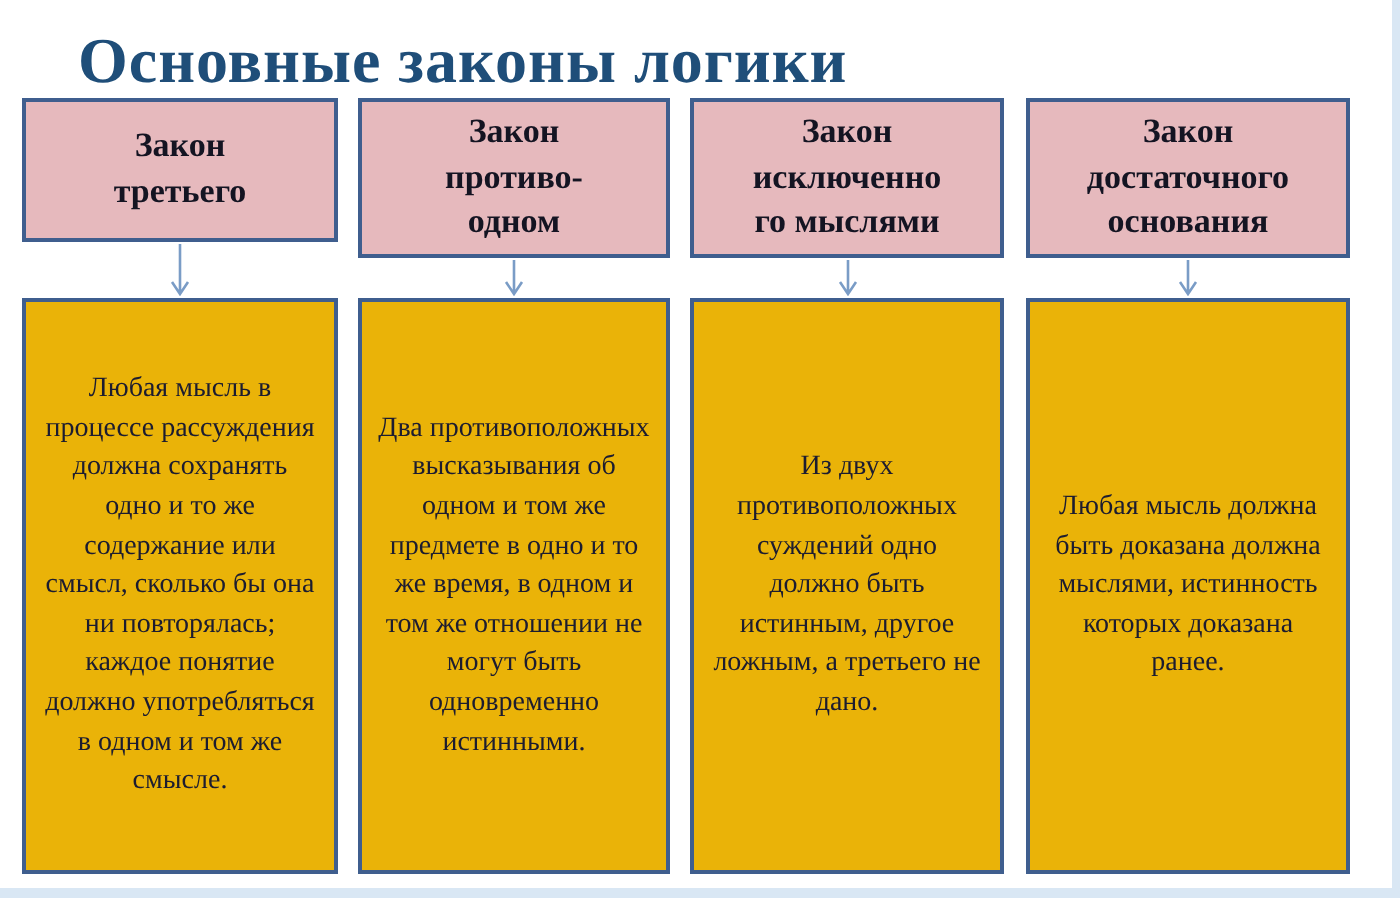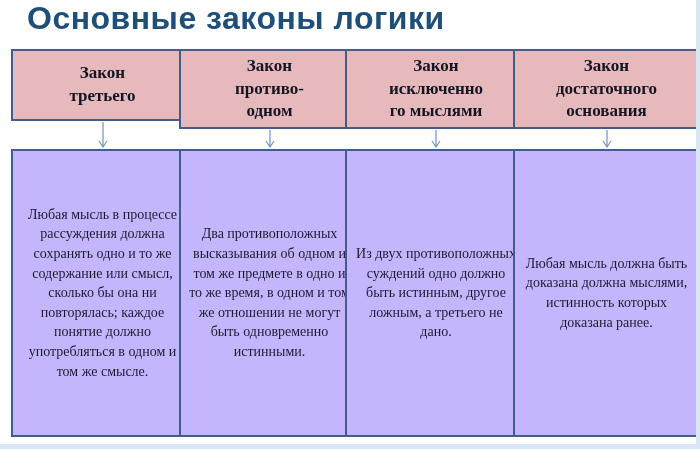--- a/index.html
+++ b/index.html
@@ -8,40 +8,40 @@
     width: 700px;
     height: 449px;
     background: #ffffff;
     overflow: hidden;
     font-family: "Liberation Serif", serif;
   }
   .page-title {
     position: absolute;
     left: 27px;
     top: 0px;
-    margin: 0;
-    font-family: Liberation Sans, sans-serif;
+    margin: 12px;
+    font-family: Liberation Serif, serif;
     font-weight: bold;
     font-size: 32px;
     letter-spacing: 0.5px;
     color: #1f4e79;
   }
   .edge-bottom {
     position: absolute;
     left: 0; top: 444px;
     width: 700px; height: 5px;
     background: #d9e7f4;
   }
   .edge-right {
     position: absolute;
     left: 696px; top: 0;
     width: 4px; height: 449px;
     background: #d9e7f4;
   }
-  .col { position: absolute; top: 49px; height: 388px; padding-left: 25px; }
+  .col { position: absolute; top: 49px; height: 388px; }
   .c1 { left: 11px;  width: 158px; }
   .c2 { left: 179px; width: 156px; }
   .c3 { left: 345px; width: 157px; }
   .c4 { left: 513px; width: 162px; }
   .hbox {
     position: absolute;
     top: 0; left: 0; right: 0;
     background: #e6b9bd;
     border: 2px solid #3f5e8e;
     box-sizing: border-box;
@@ -61,21 +61,21 @@
     position: absolute;
     left: 50%;
     transform: translateX(-50%);
   }
   .c1 .arrow { top: 73px; }
   .c2 .arrow, .c3 .arrow, .c4 .arrow { top: 81px; }
   .bbox {
     position: absolute;
     top: 100px; left: 0; right: 0;
     height: 288px;
-    background: #c4b5fd;
+    background: #eab308;
     border: 2px solid #3f5e8e;
     box-sizing: border-box;
     display: flex;
     align-items: center;
     justify-content: center;
     text-align: center;
     font-size: 14px;
     line-height: 1.4;
     color: #1c1c30;
     padding: 4px 8px;

